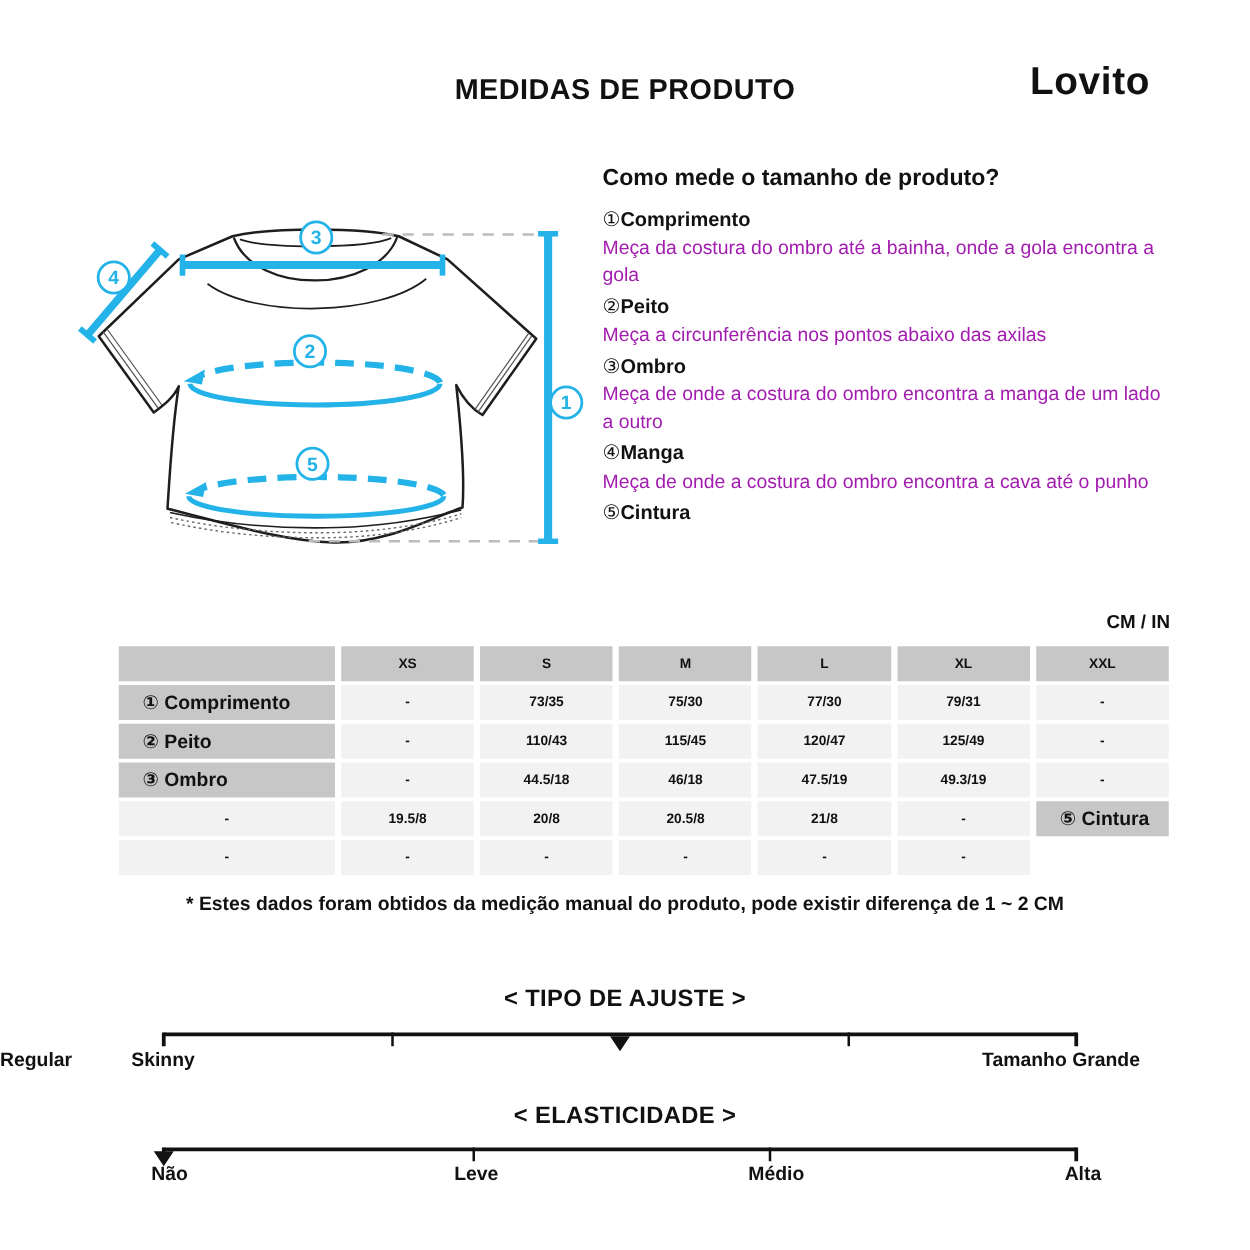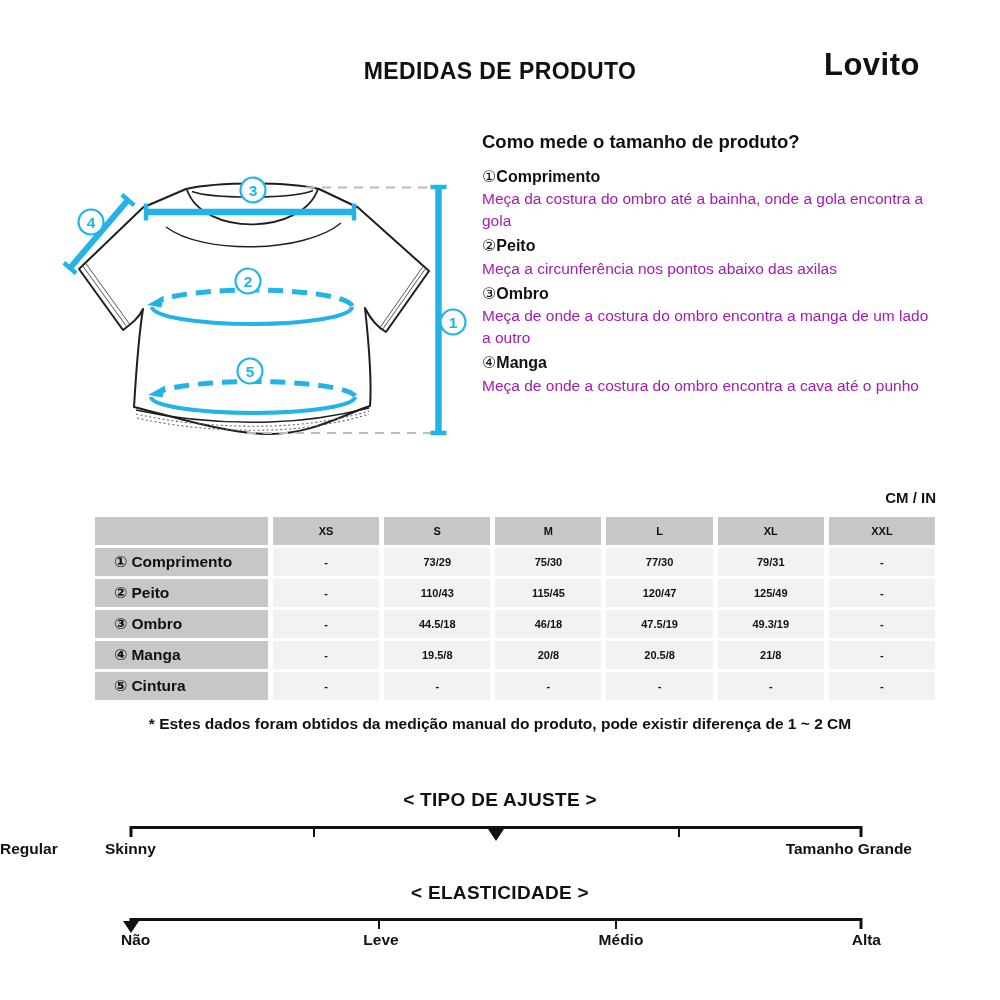--- a/index.html
+++ b/index.html
@@ -137,36 +137,37 @@
 
     <div class="g-term"><span class="num">②</span><span>Peito</span></div>
     <div class="g-desc">Meça a circunferência nos pontos abaixo das axilas</div>
 
     <div class="g-term"><span class="num">③</span><span>Ombro</span></div>
     <div class="g-desc">Meça de onde a costura do ombro encontra a manga de um lado a outro</div>
 
     <div class="g-term"><span class="num">④</span><span>Manga</span></div>
     <div class="g-desc">Meça de onde a costura do ombro encontra a cava até o punho</div>
 
+    <div class="g-term"><span class="num">⑤</span><span>Cintura</span></div>
   </div>
 
   <div class="unit">CM / IN</div>
 
   <div class="size-table">
     <div class="cell head"></div>
     <div class="cell head">XS</div>
     <div class="cell head">S</div>
     <div class="cell head">M</div>
     <div class="cell head">L</div>
     <div class="cell head">XL</div>
     <div class="cell head">XXL</div>
 
     <div class="cell rlabel">① Comprimento</div>
     <div class="cell val">-</div>
-    <div class="cell val">73/29</div>
+    <div class="cell val">73/35</div>
     <div class="cell val">75/30</div>
     <div class="cell val">77/30</div>
     <div class="cell val">79/31</div>
     <div class="cell val">-</div>
 
     <div class="cell rlabel">② Peito</div>
     <div class="cell val">-</div>
     <div class="cell val">110/43</div>
     <div class="cell val">115/45</div>
     <div class="cell val">120/47</div>
@@ -174,21 +175,20 @@
     <div class="cell val">-</div>
 
     <div class="cell rlabel">③ Ombro</div>
     <div class="cell val">-</div>
     <div class="cell val">44.5/18</div>
     <div class="cell val">46/18</div>
     <div class="cell val">47.5/19</div>
     <div class="cell val">49.3/19</div>
     <div class="cell val">-</div>
 
-    <div class="cell rlabel">④ Manga</div>
     <div class="cell val">-</div>
     <div class="cell val">19.5/8</div>
     <div class="cell val">20/8</div>
     <div class="cell val">20.5/8</div>
     <div class="cell val">21/8</div>
     <div class="cell val">-</div>
 
     <div class="cell rlabel">⑤ Cintura</div>
     <div class="cell val">-</div>
     <div class="cell val">-</div>

